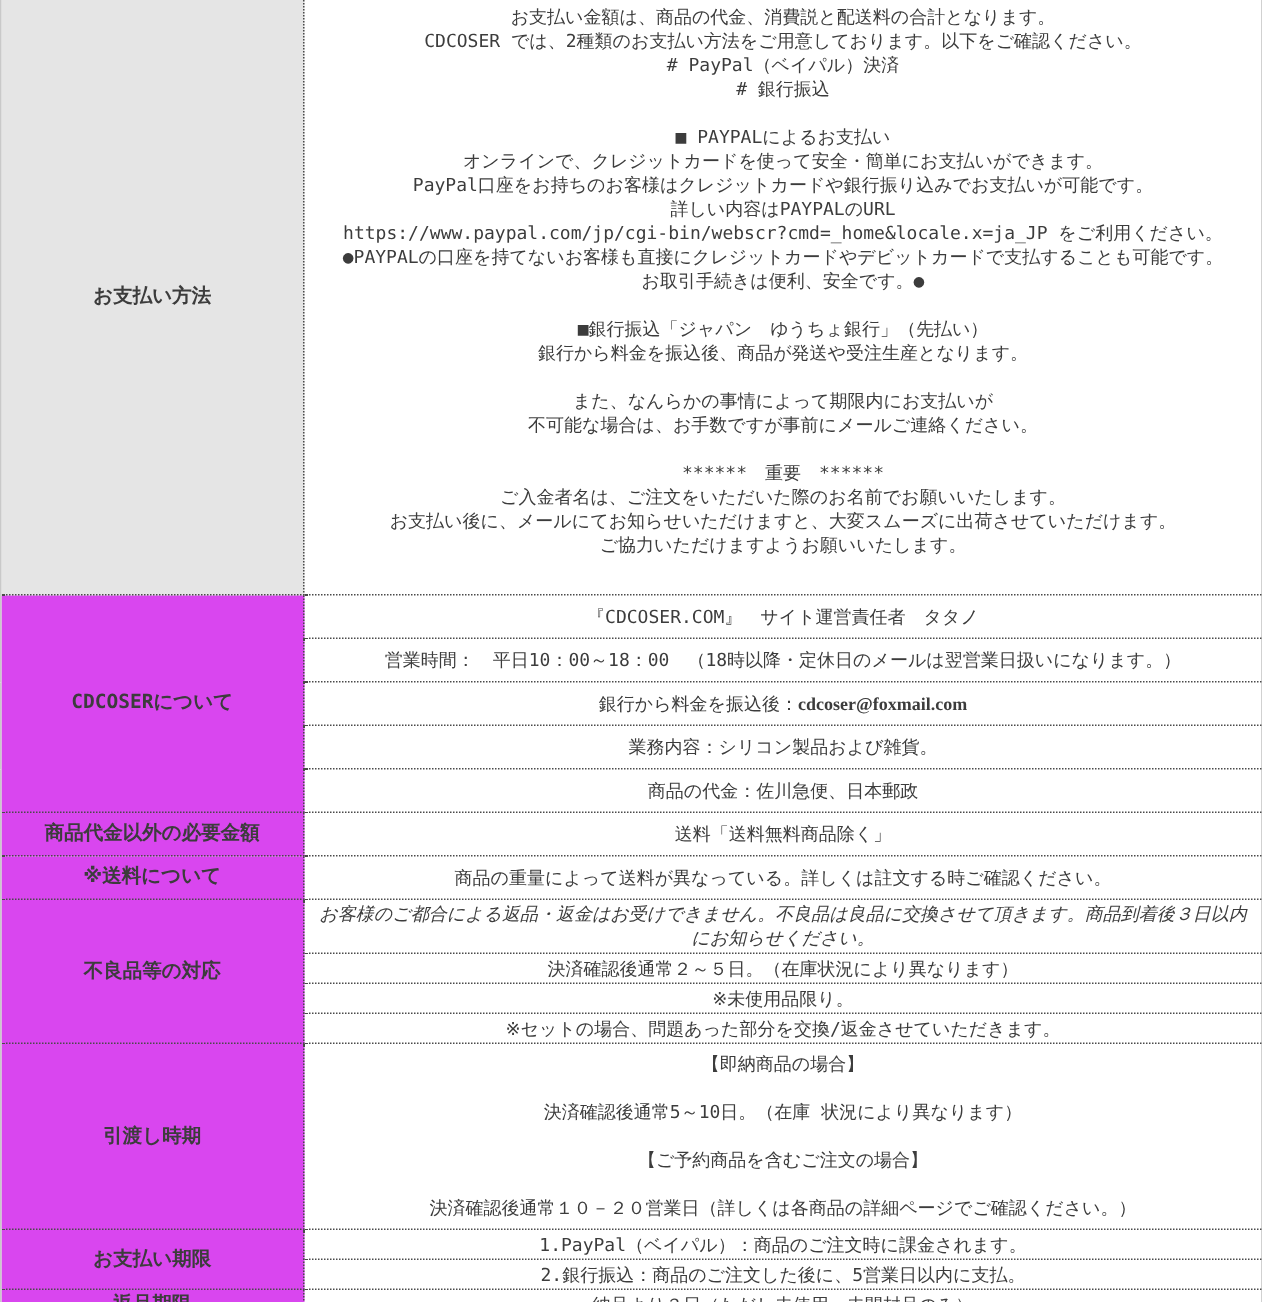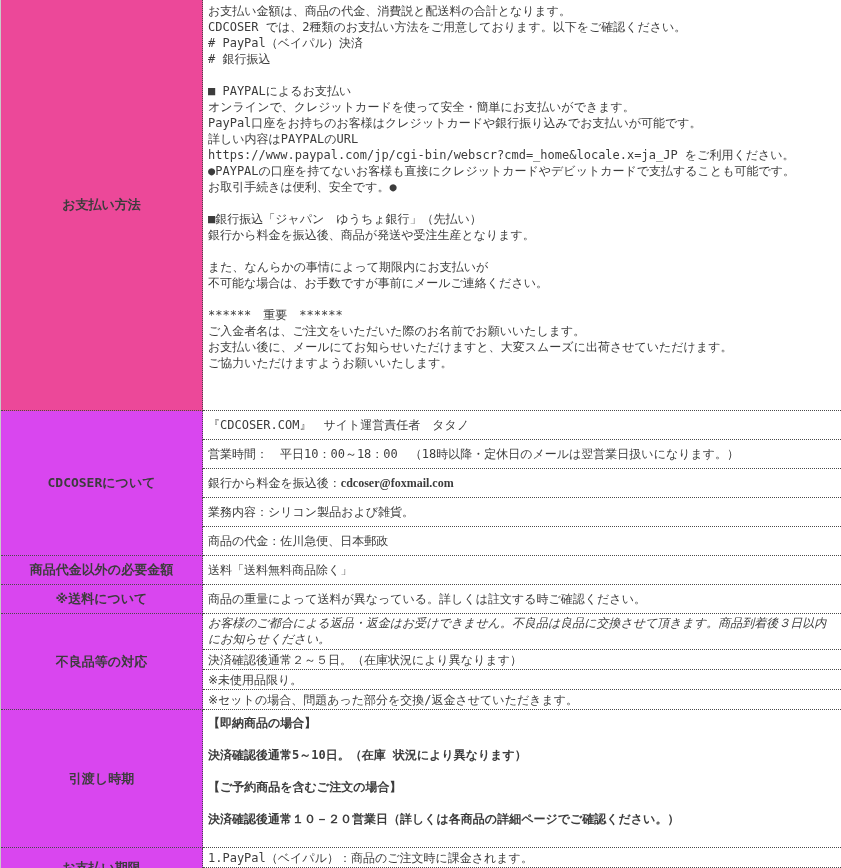--- a/index.html
+++ b/index.html
@@ -30,34 +30,34 @@
   }
   th.hdr {
     background: #d946ef;
     font-weight: bold;
     font-size: 13px;
     text-align: center;
     vertical-align: middle;
     padding: 2px 4px;
   }
   th.hdr.white-bg {
-    background: #ec4899;
+    background: #e5e5e5;
   }
   td.cell {
     vertical-align: top;
-    text-align: left;
-    padding: 16px 5px;
+    text-align: center;
+    padding: 2px 5px;
     white-space: pre-line;
     overflow: hidden;
   }
   td.h-payment { height: 391px; padding-top: 3px; }
   td.row-md    { height: 20px; padding-top: 4px; padding-bottom: 4px; vertical-align: middle; }
   td.row-sm    { height: 17px; padding-top: 1px; padding-bottom: 1px; vertical-align: middle; }
   td.h-defect1 { height: 33px; padding-top: 1px; padding-bottom: 1px; font-style: italic; }
-  td.h-delivery{ height: 116px; padding-top: 5px; font-weight: bold; }
+  td.h-delivery{ height: 116px; padding-top: 5px; }
   .email-value {
     font-family: Liberation Serif, serif;
     font-weight: bold;
   }
 </style>
 </head>
 <body>
 
 <table class="policy">
   <colgroup>

